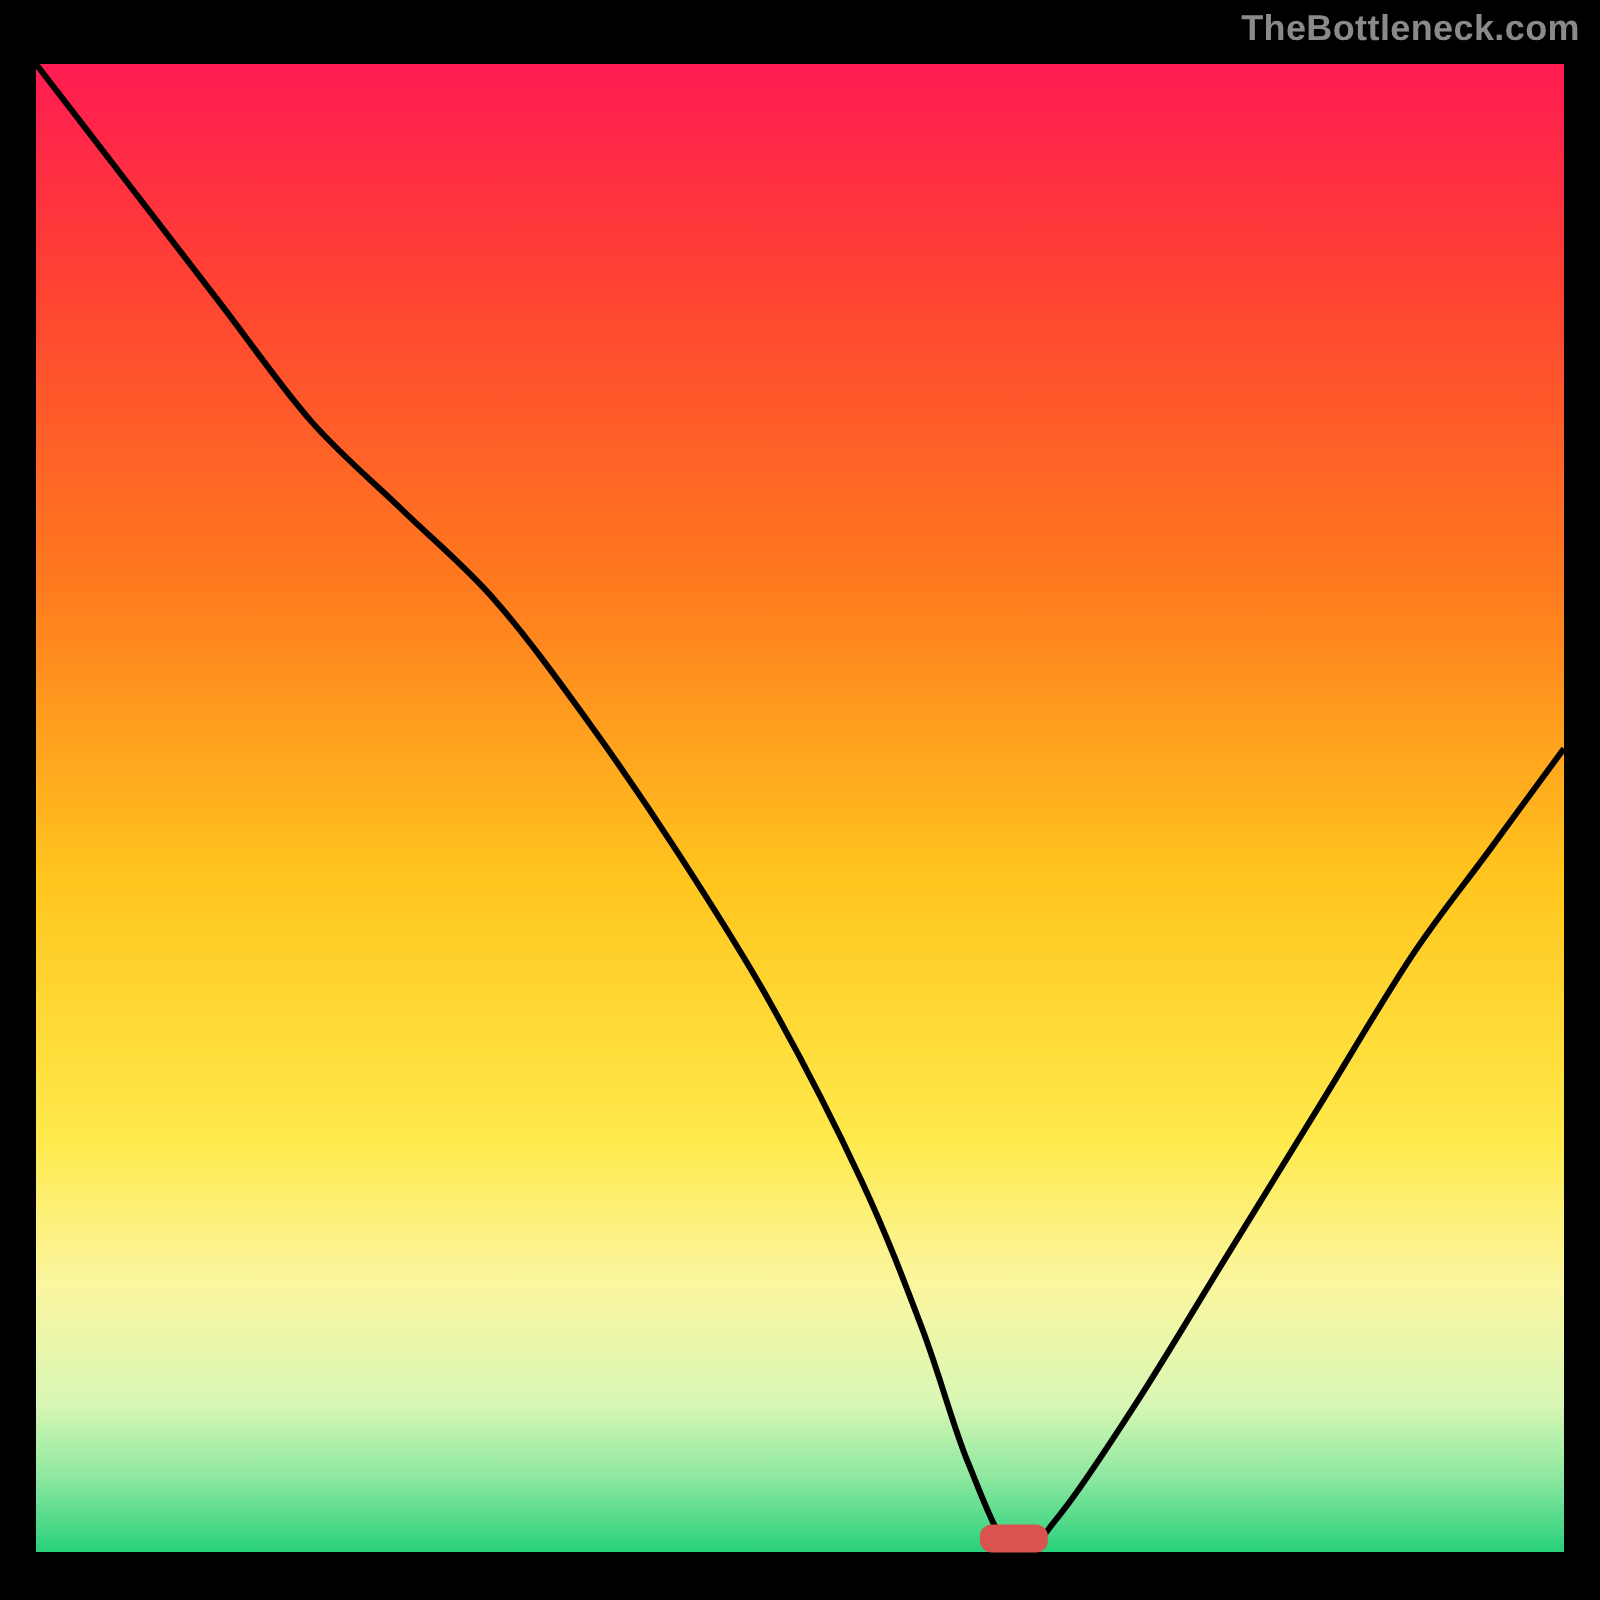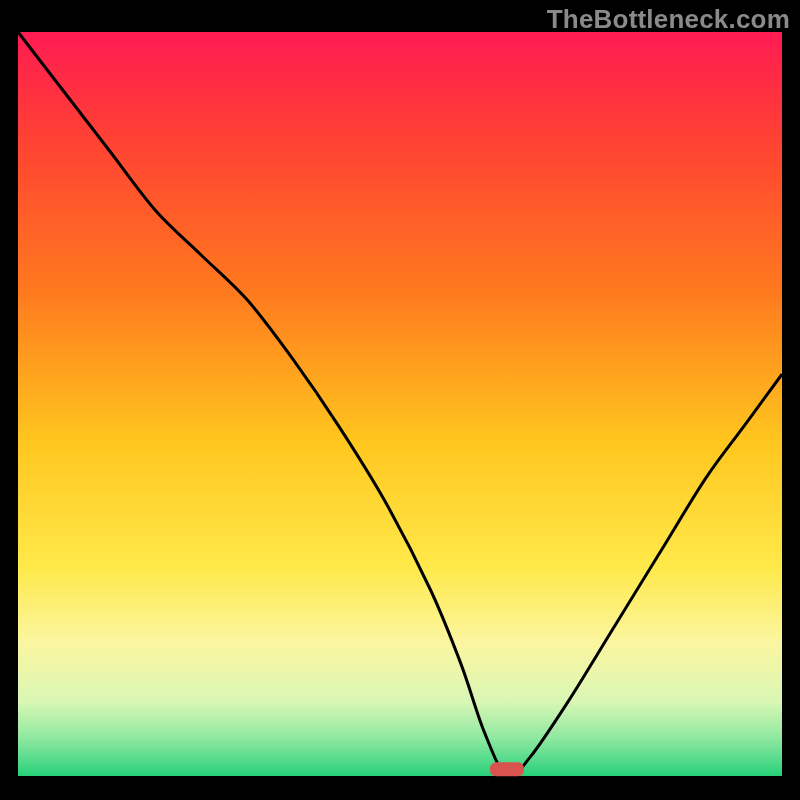--- a/index.html
+++ b/index.html
@@ -14,21 +14,21 @@
     position: relative;
     width: 800px;
     height: 800px;
     background: #000;
   }
   .watermark {
     position: absolute;
     top: 4px;
     right: 10px;
     font-family: Arial, Helvetica, sans-serif;
-    font-size: 26px;
+    font-size: 18px;
     font-weight: 600;
     color: #8a8a8a;
     letter-spacing: 0.2px;
     z-index: 10;
   }
   svg.plot {
     position: absolute;
     left: 0;
     top: 0;
   }

